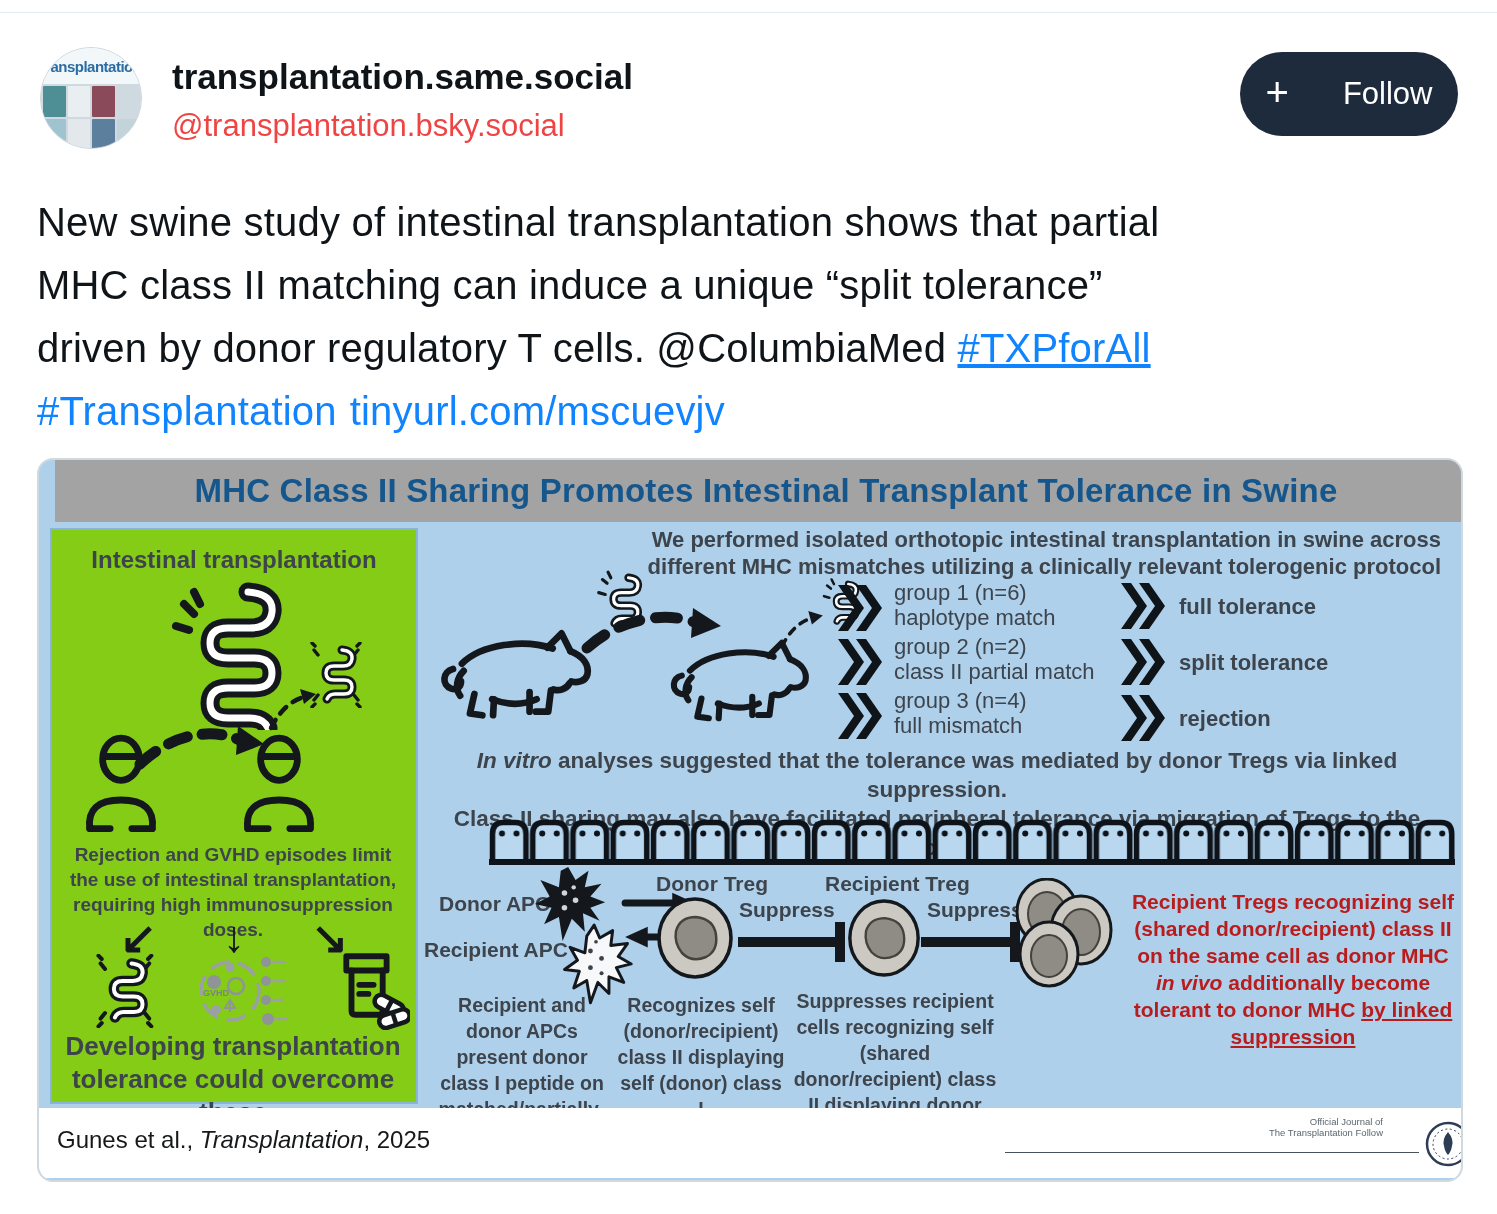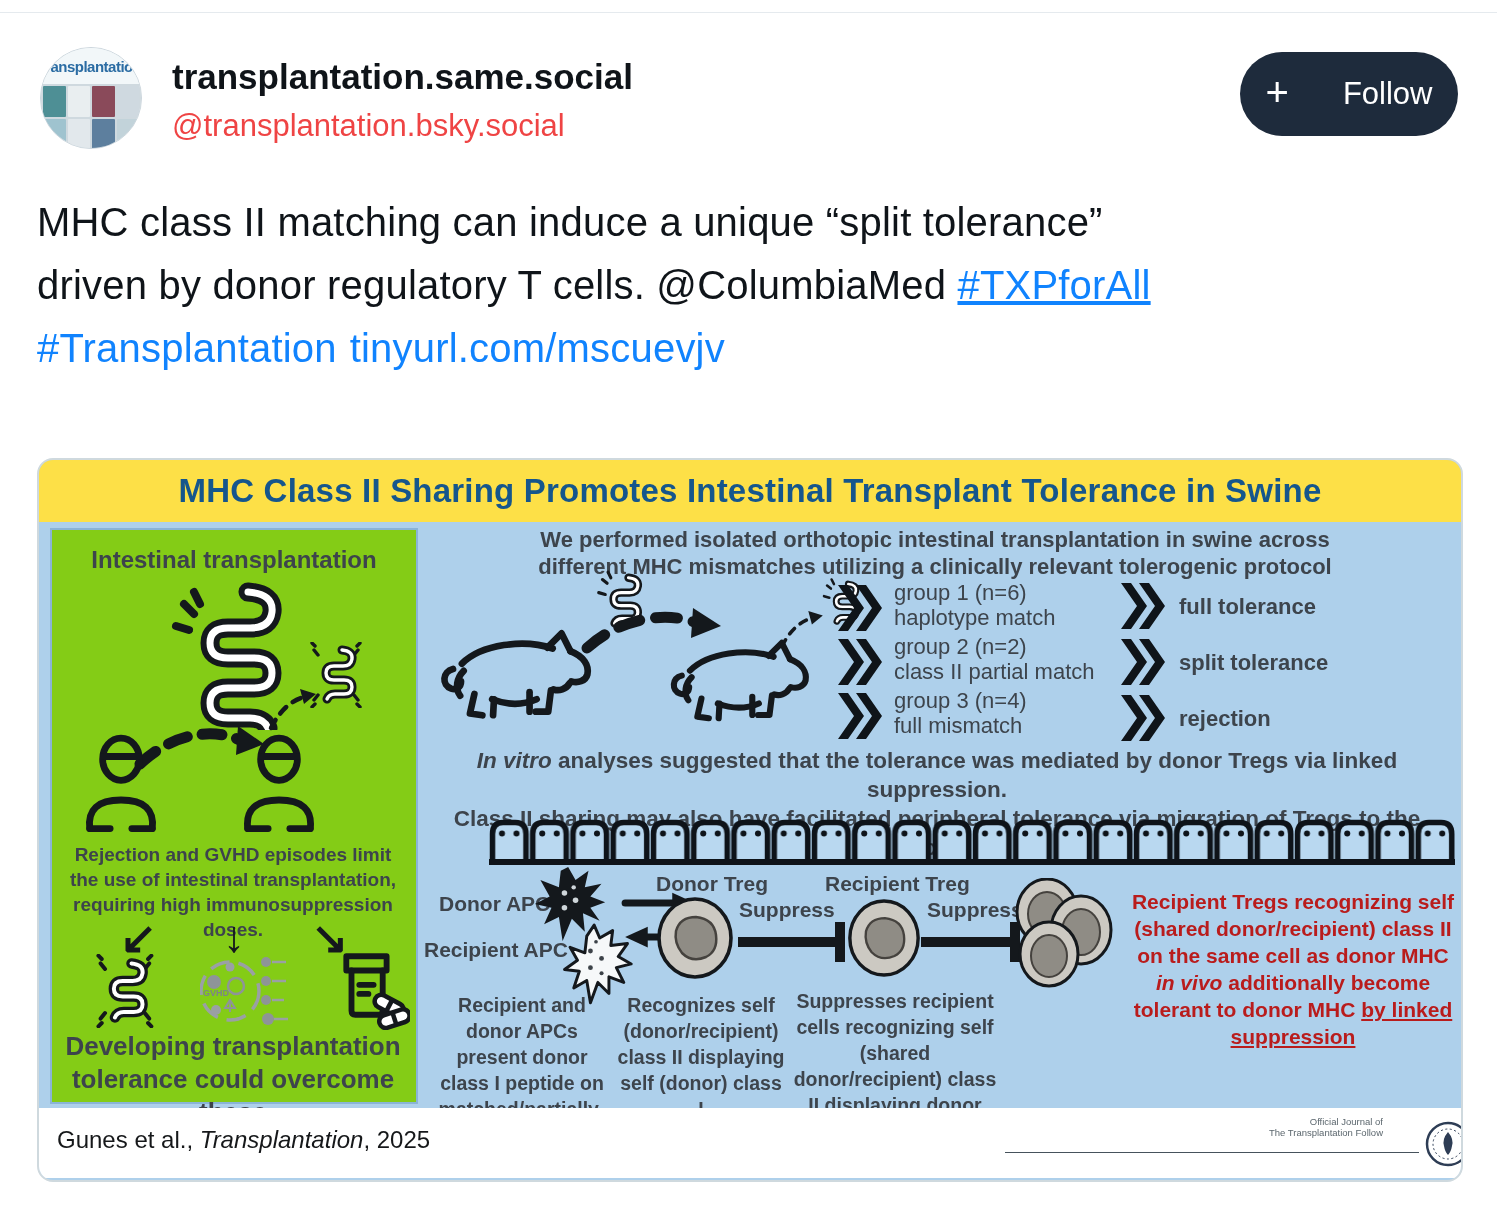--- a/index.html
+++ b/index.html
@@ -22,33 +22,33 @@
 
   
   .post-text{left:37px;top:191px;width:1424px;font-size:40px;line-height:63px;color:#0f1419;letter-spacing:0.2px;}
   .post-text .ln{display:block;}
   .post-text a{color:#1083fe;text-decoration:none;cursor:pointer;}
   .post-text a.u{text-decoration:underline;}
   .post-text a.sp{margin-left:13px;}
 
   
   .card{left:37px;top:458px;width:1422px;height:720px;border:2px solid #cfd9de;border-radius:16px;overflow:hidden;background:#aed0eb;cursor:pointer;}
-  .title-band{left:0;top:0;width:100%;height:62px;background:#fde047;display:flex;align-items:center;justify-content:center;}
+  .title-band{left:16px;top:0;width:100%;height:62px;background:#a3a3a3;display:flex;align-items:center;justify-content:center;}
   .ig-title{font-size:33px;font-weight:700;color:#15568c;letter-spacing:0.2px;}
   .blue-area{left:0;top:62px;width:100%;height:586px;background:#aed0eb;}
 
   
   .left-panel{left:11px;top:68px;width:364px;height:572px;background:#84cc16;border:2px solid #8ab4d6;}
   .lp-head{left:0;top:16px;width:100%;text-align:center;font-size:24px;font-weight:700;color:#3d444c;}
   .lp-limit{left:6px;top:312px;width:350px;text-align:center;font-size:19px;line-height:25px;font-weight:700;color:#3d444c;}
   .lp-arrows{left:0;top:382px;width:100%;display:flex;justify-content:space-between;padding:0 68px;box-sizing:border-box;font-size:44px;font-weight:700;color:#14181c;}
   .lp-tolerance{left:4px;top:500px;width:354px;text-align:center;font-size:26px;line-height:33px;font-weight:700;color:#3d444c;}
 
   
-  .rp-intro{left:390px;top:66px;width:1012px;text-align:center;font-size:22px;line-height:27px;font-weight:700;color:#3d444c;}
+  .rp-intro{left:390px;top:66px;width:1012px;text-align:right;font-size:22px;line-height:27px;font-weight:700;color:#3d444c;}
   .grp-row{width:260px;}
   .grp-row .t{font-size:22px;line-height:25px;font-weight:400;color:#3d444c;}
   .outcome{font-size:22px;font-weight:700;color:#3d444c;}
   .invitro{left:392px;top:286px;width:1012px;text-align:center;font-size:22.5px;line-height:29px;font-weight:700;color:#3d444c;}
   .cell-lbl{font-size:21px;font-weight:700;color:#3d444c;white-space:nowrap;}
   .rt-text{left:1091px;top:428px;width:326px;text-align:center;font-size:21px;line-height:27px;font-weight:700;color:#b91c1c;}
   .caption{font-size:19.5px;line-height:26px;font-weight:700;color:#3d444c;text-align:center;}
 
   
   .ig-footer{left:0;top:648px;width:100%;height:70px;background:#fff;}
@@ -80,20 +80,21 @@
     </div>
   </div>
   <div class="abs display-name">transplantation.same.social</div>
   <div class="abs handle">@transplantation.bsky.social</div>
   <button class="abs follow-btn">
     <span class="plus">+</span>
     <span class="lbl">Follow</span>
   </button>
 
   <div class="abs post-text">
+    <span class="ln">New swine study of intestinal transplantation shows that partial</span>
     <span class="ln">MHC class II matching can induce a unique “split tolerance”</span>
     <span class="ln"><span>driven by donor regulatory T cells. @ColumbiaMed </span><a class="u">#TXPforAll</a></span>
     <span class="ln"><a>#Transplantation</a><a class="sp">tinyurl.com/mscuevjv</a></span>
   </div>
 
   <div class="abs card">
 
     <div class="abs title-band">
       <span class="ig-title">MHC Class II Sharing Promotes Intestinal Transplant Tolerance in Swine</span>
     </div>

